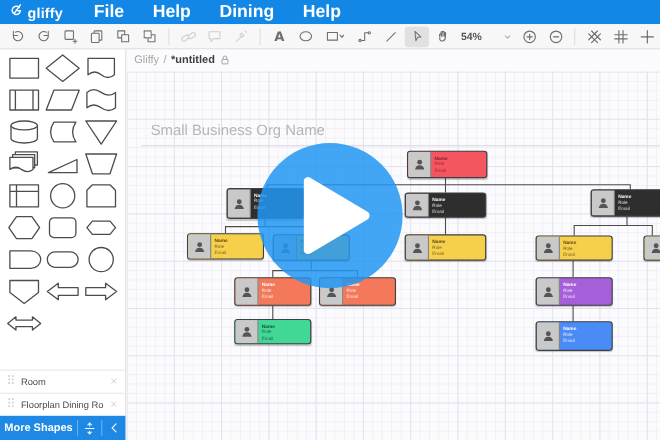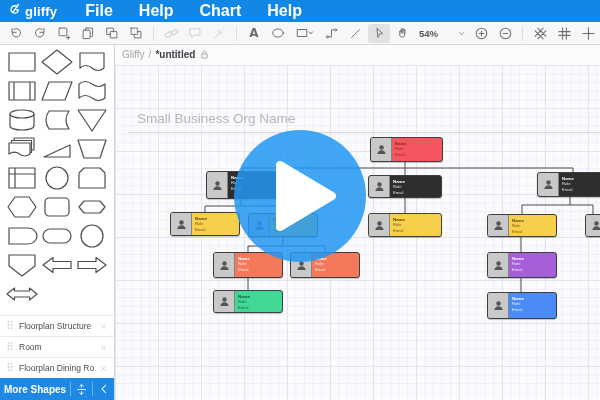--- a/index.html
+++ b/index.html
@@ -88,21 +88,21 @@
         <svg width="14" height="14" viewBox="0 0 20 20" fill="none" stroke="#fff" stroke-width="1.9" stroke-linecap="round">
           <path d="M15 2 L7 13"></path>
             <path d="M13.5 5.5 a5.3 5.3 0 1 0 1.5 4.2 l-3.4 0"></path>
         </svg>
       </span>
       <span>gliffy</span>
     </div>
     <div id="menus">
         <span class="menu">File</span>
         <span class="menu">Help</span>
-        <span class="menu">Chart</span>
+        <span class="menu">Dining</span>
         <span class="menu">Help</span>
       </div>
   </div>
 
   <div id="toolbar">
 
     <span class="tbtn">
         <svg width="14" height="14" viewBox="0 0 20 20" fill="none" stroke="currentColor" stroke-width="1.4" stroke-linecap="round" stroke-linejoin="round">
           <path d="M4.5 9 a6 6 0 1 0 2.6 -4.2"></path>
           <path d="M4.5 3.5 v5.5 h5.5"></path>
@@ -369,34 +369,20 @@
             <polygon points="31,14 21,6.5 21,10.5 3,10.5 3,17.5 21,17.5 21,21.5"></polygon>
           </svg>
         </div>
         <div class="shape-cell">
           <svg width="34" height="28" viewBox="0 0 34 28" fill="#fff" stroke="#4d4d4d" stroke-width="1.2" stroke-linejoin="round">
             <polygon points="2,14 9.5,8 9.5,11 24.5,11 24.5,8 32,14 24.5,20 24.5,17 9.5,17 9.5,20"></polygon>
           </svg>
         </div>
       </div>
     <div id="panel-list">
-        <div class="panel-row">
-          <span class="panel-drag"><svg width="8" height="12" viewBox="0 0 10 14" fill="currentColor">
-              <circle cx="3" cy="3" r="1.1"></circle>
-              <circle cx="7" cy="3" r="1.1"></circle>
-              <circle cx="3" cy="7" r="1.1"></circle>
-              <circle cx="7" cy="7" r="1.1"></circle>
-              <circle cx="3" cy="11" r="1.1"></circle>
-              <circle cx="7" cy="11" r="1.1"></circle>
-            </svg></span>
-          <span class="panel-label">Floorplan Structure</span>
-          <span class="panel-close"><svg width="9" height="9" viewBox="0 0 20 20" fill="none" stroke="currentColor" stroke-width="1.8">
-              <path d="M5 5 L15 15 M15 5 L5 15"></path>
-            </svg></span>
-        </div>
         <div class="panel-row">
           <span class="panel-drag"><svg width="8" height="12" viewBox="0 0 10 14" fill="currentColor">
               <circle cx="3" cy="3" r="1.1"></circle>
               <circle cx="7" cy="3" r="1.1"></circle>
               <circle cx="3" cy="7" r="1.1"></circle>
               <circle cx="7" cy="7" r="1.1"></circle>
               <circle cx="3" cy="11" r="1.1"></circle>
               <circle cx="7" cy="11" r="1.1"></circle>
             </svg></span>
           <span class="panel-label">Room</span>

